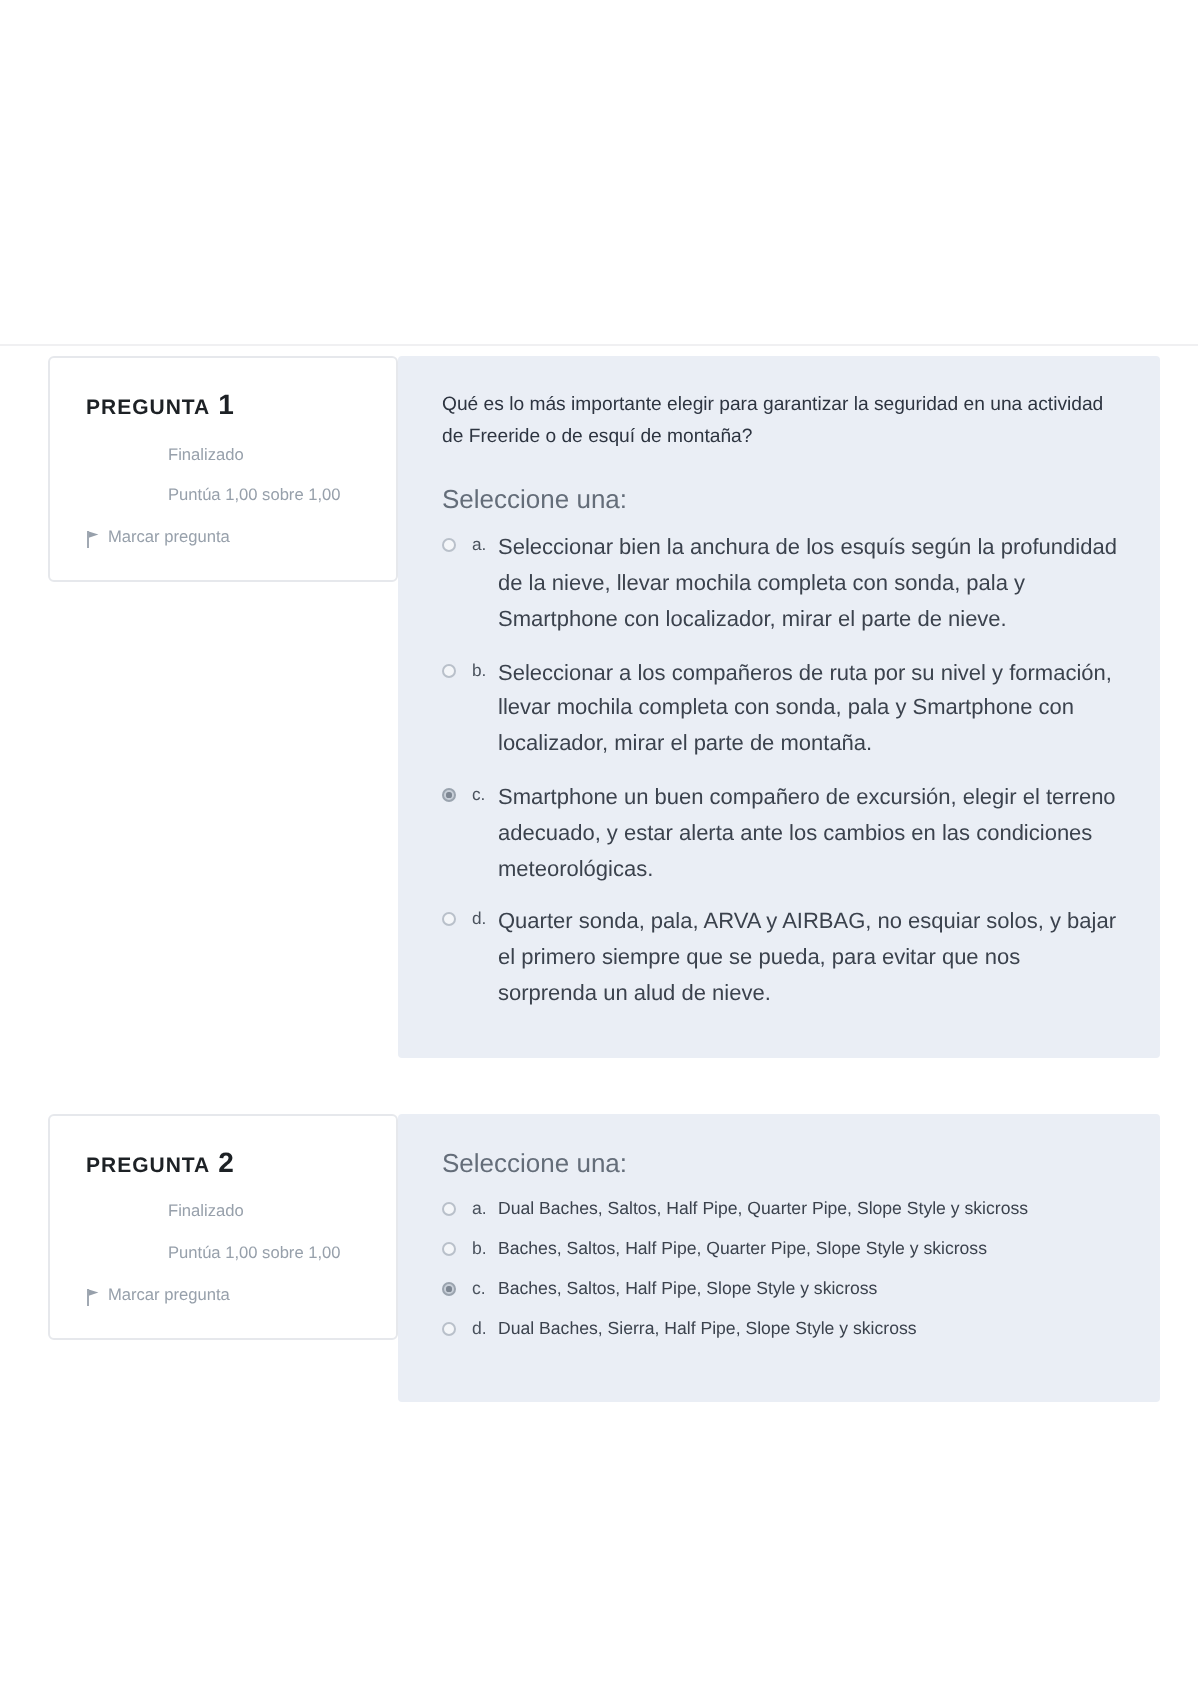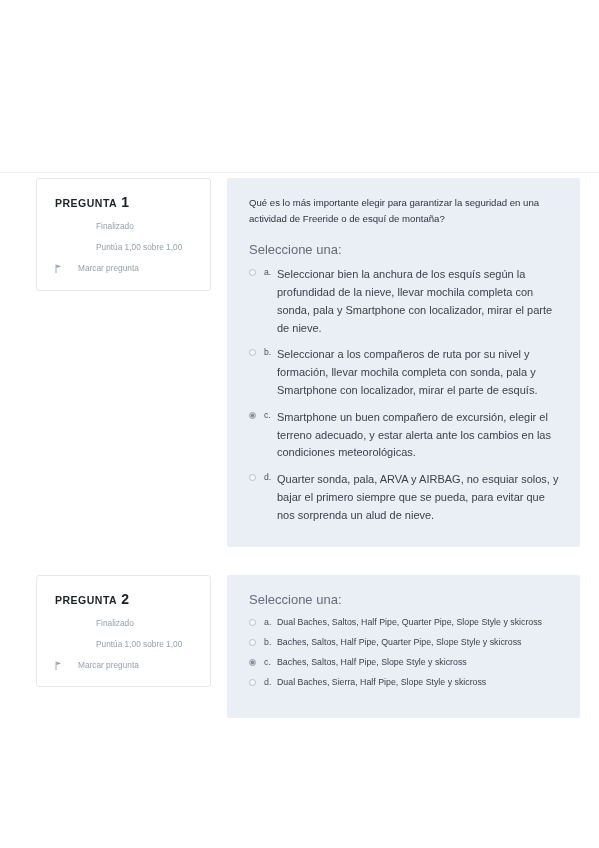--- a/index.html
+++ b/index.html
@@ -34,21 +34,21 @@
     left: 0;
     width: 599px;
   }
   .question-block {
     display: flex;
     align-items: flex-start;
     margin-bottom: 28px;
   }
   .q-info {
     width: 175px;
-    margin-left: 36px;
+    margin-left: 24px;
     background: #ffffff;
     border: 1px solid #e6e8ec;
     border-radius: 3px;
     padding: 16px 14px 16px 18px;
     box-sizing: border-box;
   }
   .q-info-title {
     font-size: 10.5px;
     font-weight: bold;
     letter-spacing: 0.5px;
@@ -65,34 +65,33 @@
   .q-info-line {
     font-size: 8.3px;
     color: #97a0ab;
     margin-bottom: 11px;
     line-height: 1.2;
     padding-left: 41px;
   }
   .q-flag {
     display: flex;
     align-items: center;
-    gap: 16px;
+    gap: 4px;
     font-size: 8.3px;
     color: #97a0ab;
     line-height: 1.2;
   }
   .flag-icon {
     display: inline-block;
     width: 7px;
     height: 9px;
     flex: 0 0 auto;
   }
   .q-panel {
     flex: 1;
-    margin-left: 16px;
     margin-right: 19px;
     background: #eaeef5;
     border-radius: 2px;
     padding: 17px 20px 22px 22px;
     box-sizing: border-box;
   }
   .q-text {
     font-size: 9.6px;
     line-height: 1.62;
     color: #2d3440;
@@ -196,21 +195,21 @@
 
           <div class="answer">
             <span class="radio"></span>
             <span class="ans-letter">a.</span>
             <span class="ans-text">Seleccionar bien la anchura de los esquís según la profundidad de la nieve, llevar mochila completa con sonda, pala y Smartphone con localizador, mirar el parte de nieve.</span>
           </div>
 
           <div class="answer">
             <span class="radio"></span>
             <span class="ans-letter">b.</span>
-            <span class="ans-text">Seleccionar a los compañeros de ruta por su nivel y formación, llevar mochila completa con sonda, pala y Smartphone con localizador, mirar el parte de esquís.</span>
+            <span class="ans-text">Seleccionar a los compañeros de ruta por su nivel y formación, llevar mochila completa con sonda, pala y Smartphone con localizador, mirar el parte de montaña.</span>
           </div>
 
           <div class="answer">
             <span class="radio checked"></span>
             <span class="ans-letter">c.</span>
             <span class="ans-text">Smartphone un buen compañero de excursión, elegir el terreno adecuado, y estar alerta ante los cambios en las condiciones meteorológicas.</span>
           </div>
 
           <div class="answer">
             <span class="radio"></span>

